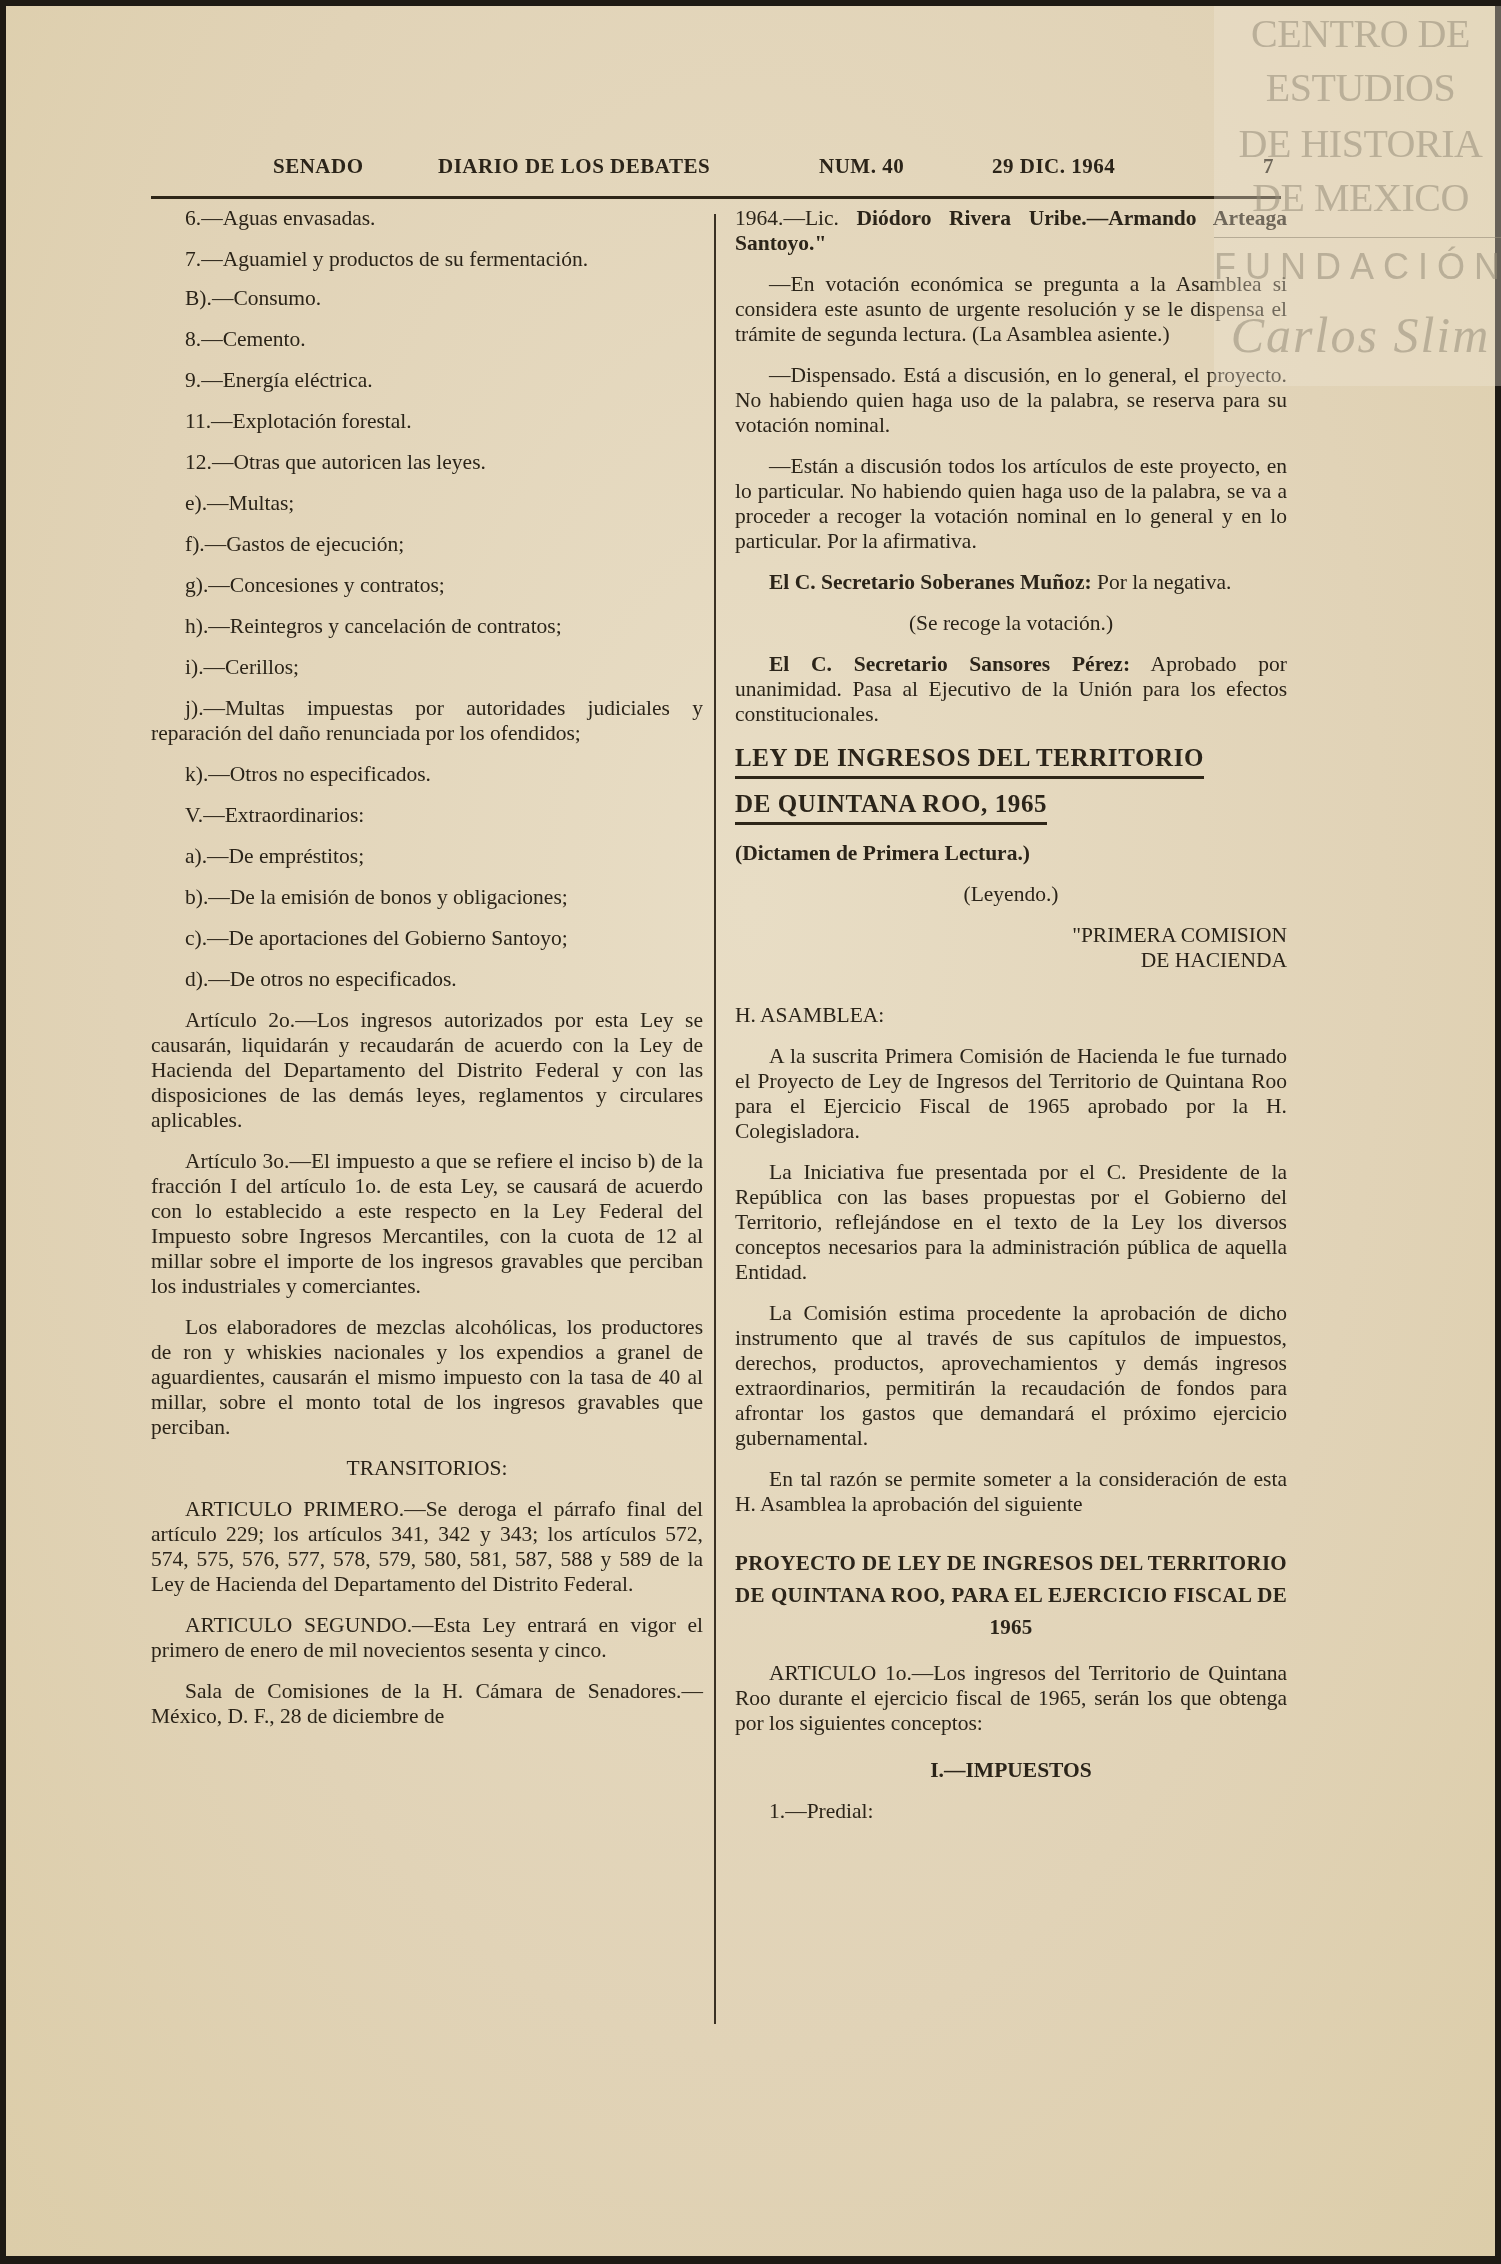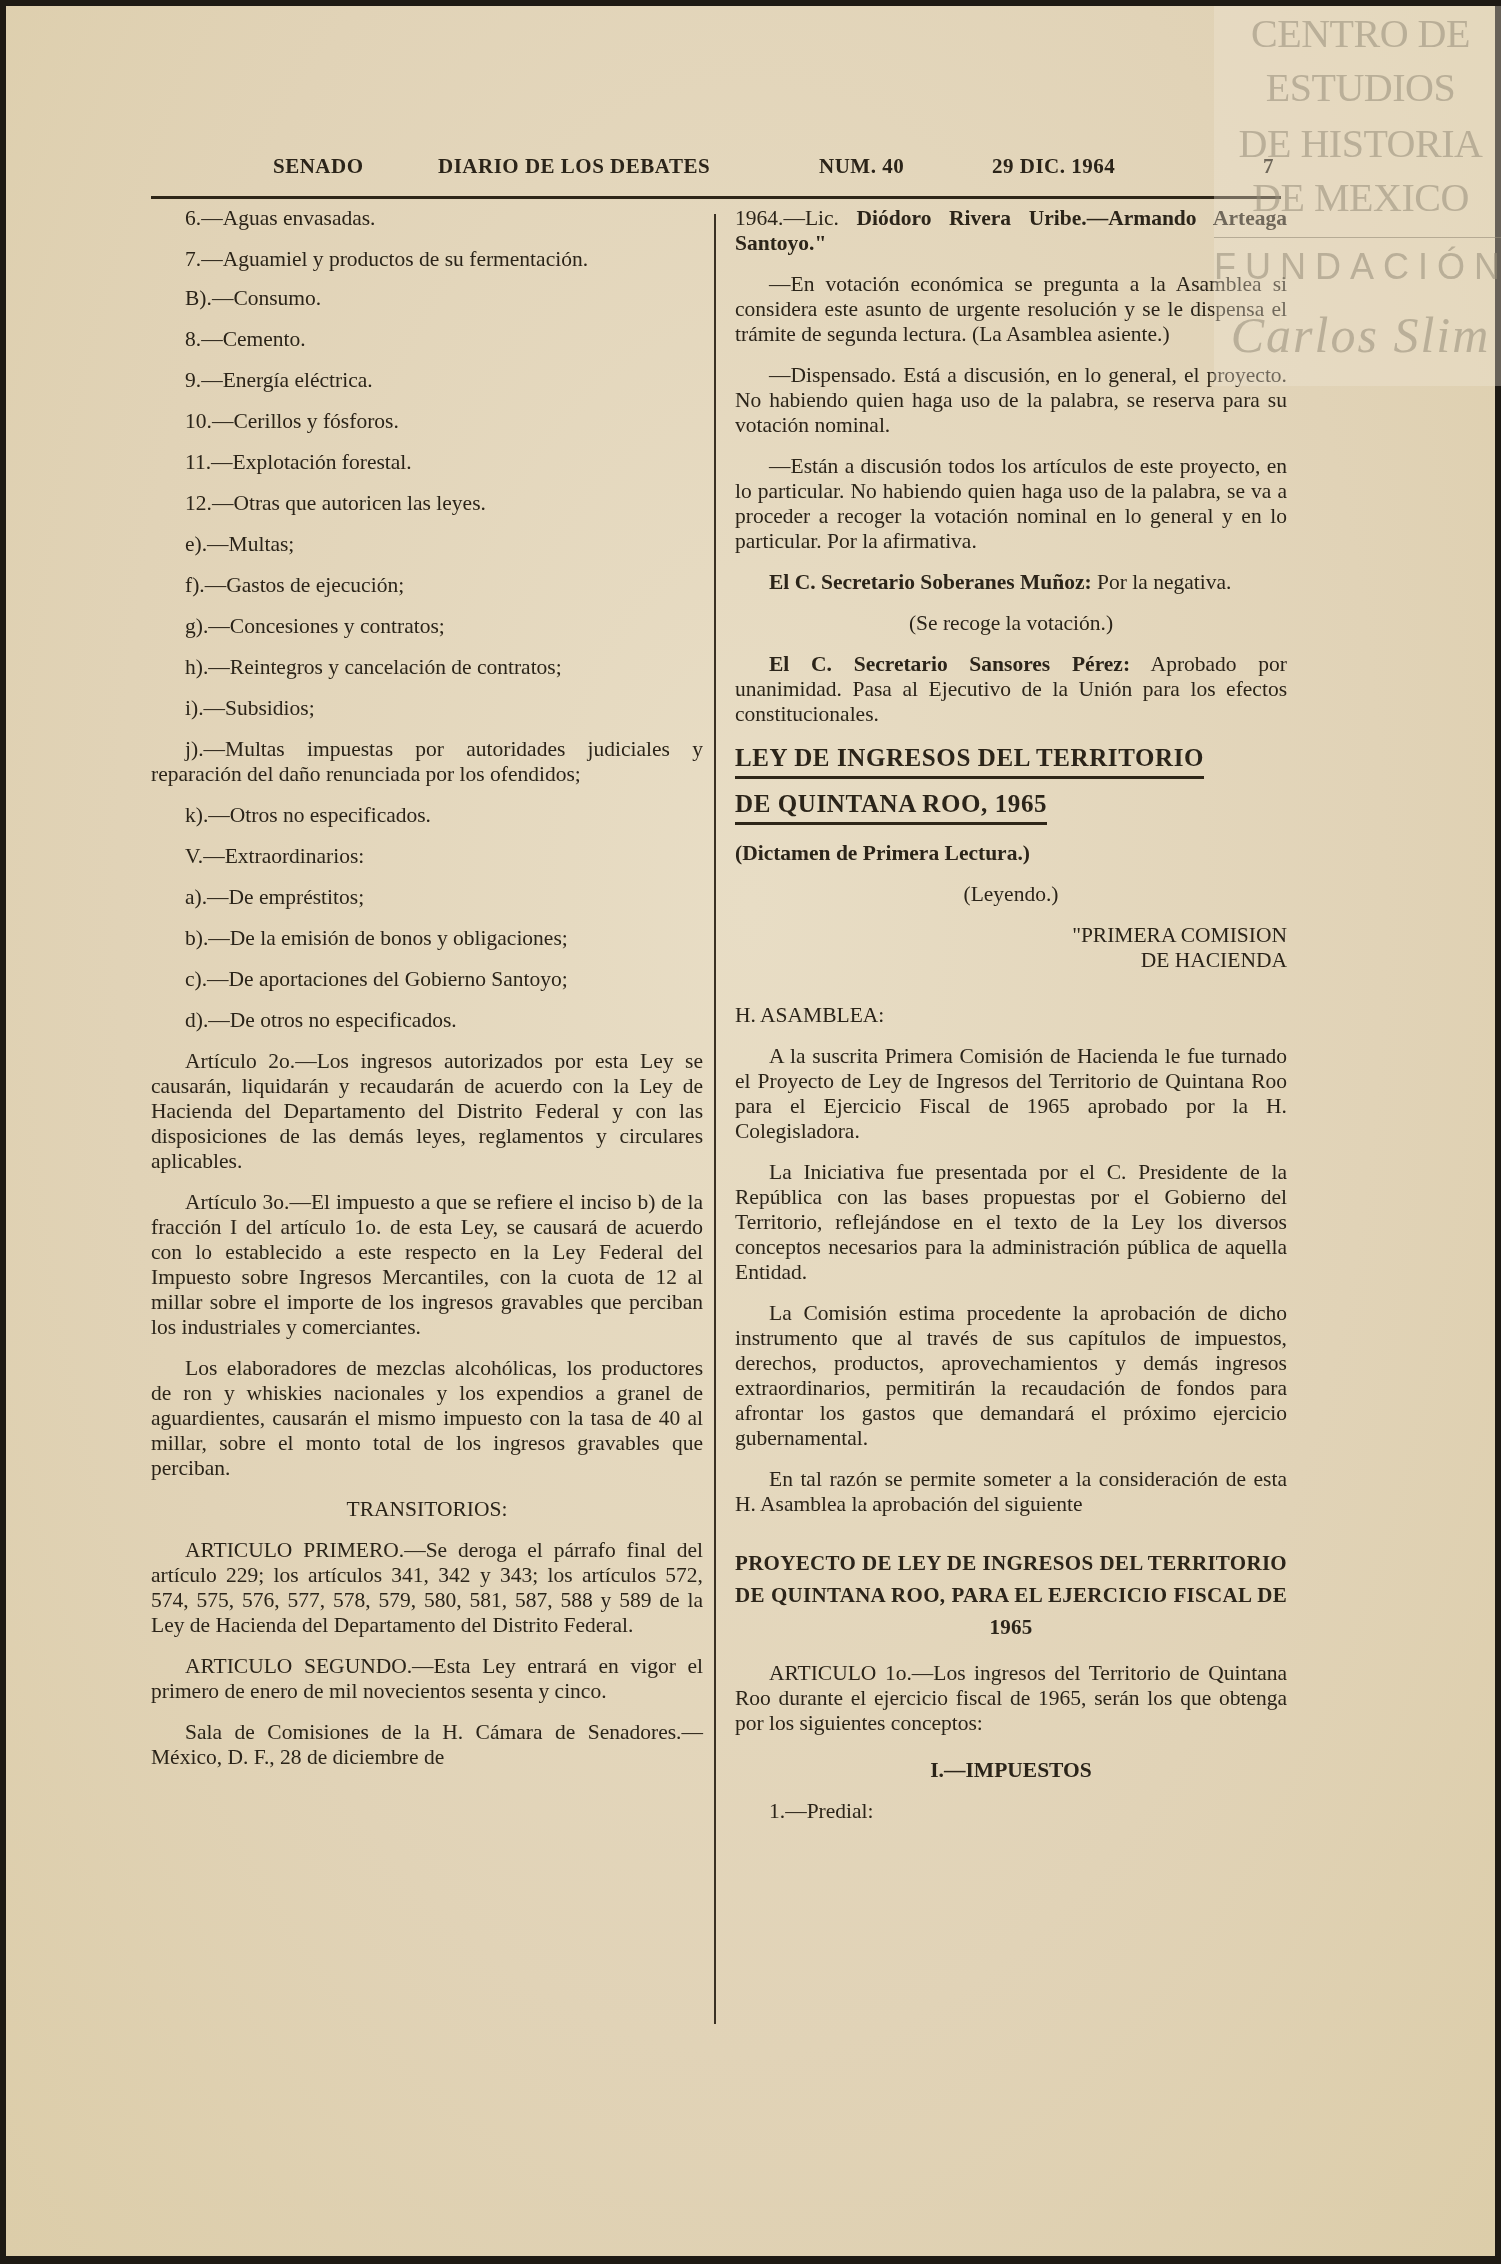--- a/index.html
+++ b/index.html
@@ -67,28 +67,27 @@
   </div>
   <div class="header-rule"></div>
   <div class="col-rule"></div>
 
   <div class="col left">
     <p class="item">6.—Aguas envasadas.</p>
     <p class="p" style="margin-bottom:14px;">7.—Aguamiel y productos de su fermentación.</p>
     <p class="item">B).—Consumo.</p>
     <p class="item">8.—Cemento.</p>
     <p class="item">9.—Energía eléctrica.</p>
-    <p class="item">10.—Cerillos y fósforos.</p>
     <p class="item">11.—Explotación forestal.</p>
     <p class="item">12.—Otras que autoricen las leyes.</p>
     <p class="item">e).—Multas;</p>
     <p class="item">f).—Gastos de ejecución;</p>
     <p class="item">g).—Concesiones y contratos;</p>
     <p class="item">h).—Reintegros y cancelación de contratos;</p>
-    <p class="item">i).—Subsidios;</p>
+    <p class="item">i).—Cerillos;</p>
     <p class="p">j).—Multas impuestas por autoridades judiciales y reparación del daño renunciada por los ofendidos;</p>
     <p class="item">k).—Otros no especificados.</p>
     <p class="item">V.—Extraordinarios:</p>
     <p class="item">a).—De empréstitos;</p>
     <p class="item">b).—De la emisión de bonos y obligaciones;</p>
     <p class="item">c).—De aportaciones del Gobierno Santoyo;</p>
     <p class="item">d).—De otros no especificados.</p>
     <p class="p">Artículo 2o.—Los ingresos autorizados por esta Ley se causarán, liquidarán y recaudarán de acuerdo con la Ley de Hacienda del Departamento del Distrito Federal y con las disposiciones de las demás leyes, reglamentos y circulares aplicables.</p>
     <p class="p">Artículo 3o.—El impuesto a que se refiere el inciso b) de la fracción I del artículo 1o. de esta Ley, se causará de acuerdo con lo establecido a este respecto en la Ley Federal del Impuesto sobre Ingresos Mercantiles, con la cuota de 12 al millar sobre el importe de los ingresos gravables que perciban los industriales y comerciantes.</p>
     <p class="p">Los elaboradores de mezclas alcohólicas, los productores de ron y whiskies nacionales y los expendios a granel de aguardientes, causarán el mismo impuesto con la tasa de 40 al millar, sobre el monto total de los ingresos gravables que perciban.</p>

